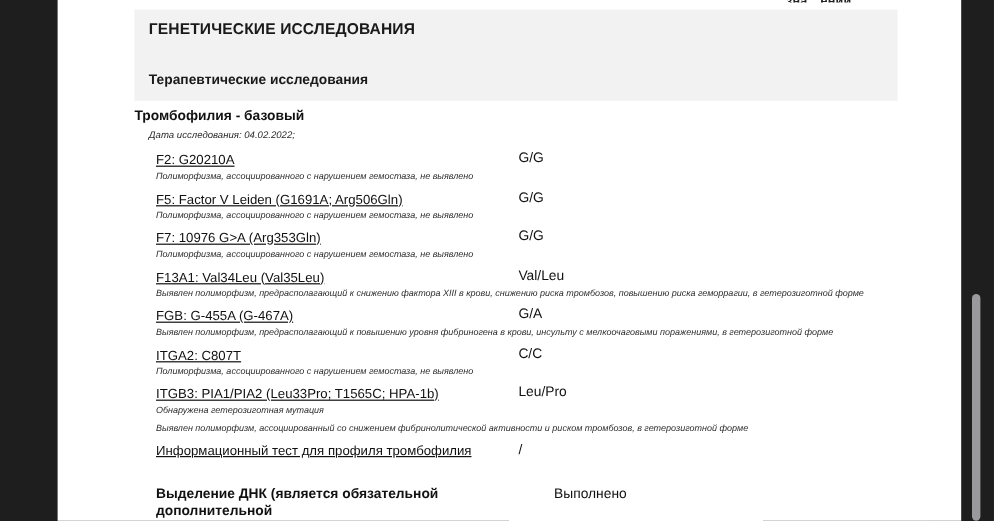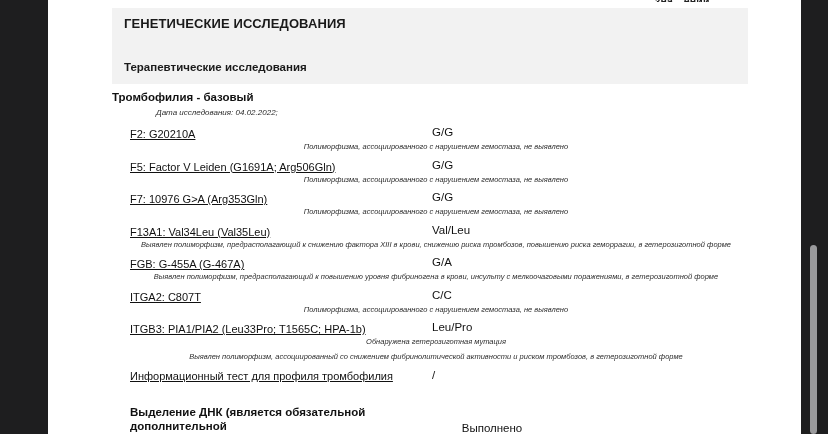--- a/index.html
+++ b/index.html
@@ -117,21 +117,21 @@
     font-size: 11.5px;
     font-weight: bold;
     color: #111;
     line-height: 14px;
     margin-left: 0px;
   }
   .meta-date {
     font-size: 8px;
     font-style: italic;
     color: #2a2a2a;
-    margin-left: 44px;
+    margin-left: 12px;
     margin-top: 3px;
     line-height: 11px;
   }
 
   
   .rows {
     margin-top: 6px;
   }
   .gene-row {
     position: relative;
@@ -162,21 +162,20 @@
     white-space: nowrap;
   }
   .gene-note {
     font-size: 7.5px;
     font-style: italic;
     color: #2c2c2c;
     line-height: 10.5px;
     margin-top: 1px;
     margin-bottom: 4px;
     max-width: 612px;
-    text-align: center;
   }
 
   
   .gene-row.plain .gene-line { height: 19px; }
   .gene-row.plain .gene-name { line-height: 19px; text-align: right; }
   .gene-row.plain .gene-result { line-height: 19px; }
 
   
   .final-block {
     position: relative;
@@ -190,21 +189,21 @@
     line-height: 14px;
     width: 300px;
   }
   .final-label .l2 {
     display: block;
     margin-left: 14px;
   }
   .final-result {
     position: absolute;
     left: 302px;
-    top: 16px;
+    top: 0;
     width: 120px;
     text-align: center;
     font-size: 11.5px;
     color: #111;
     line-height: 14px;
   }
 </style>
 </head>
 <body>
 

